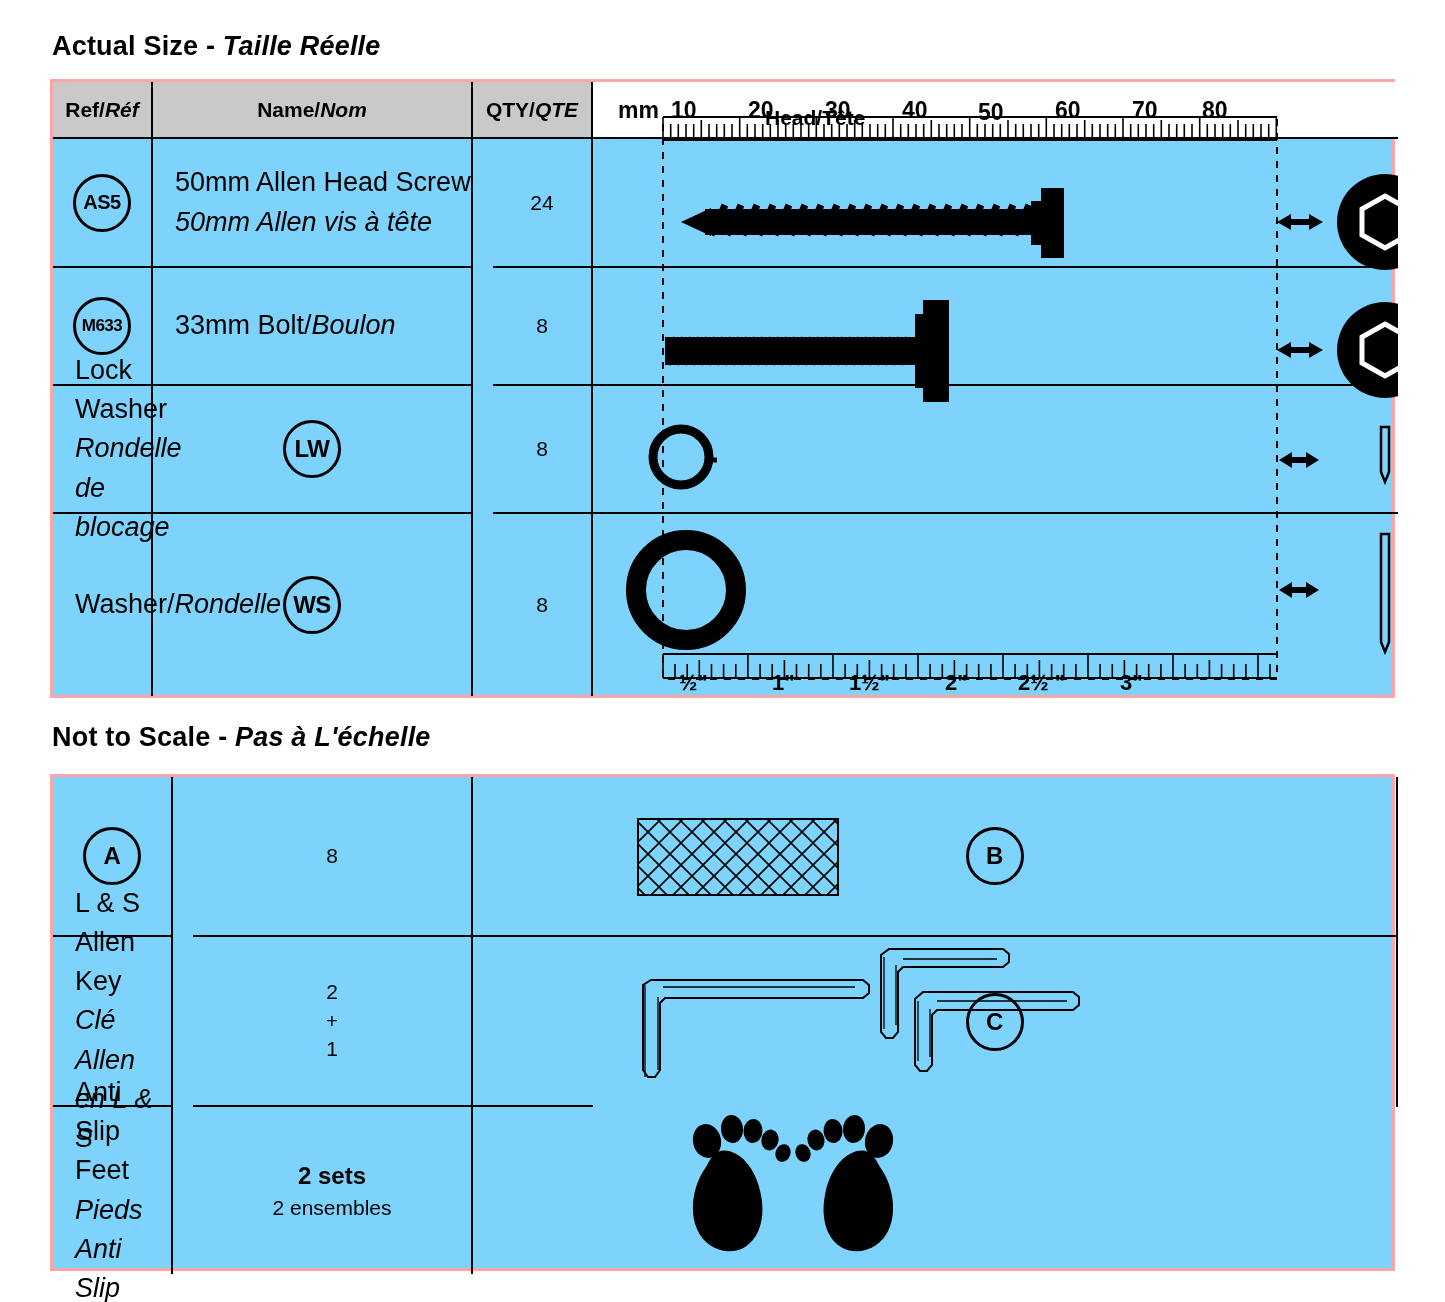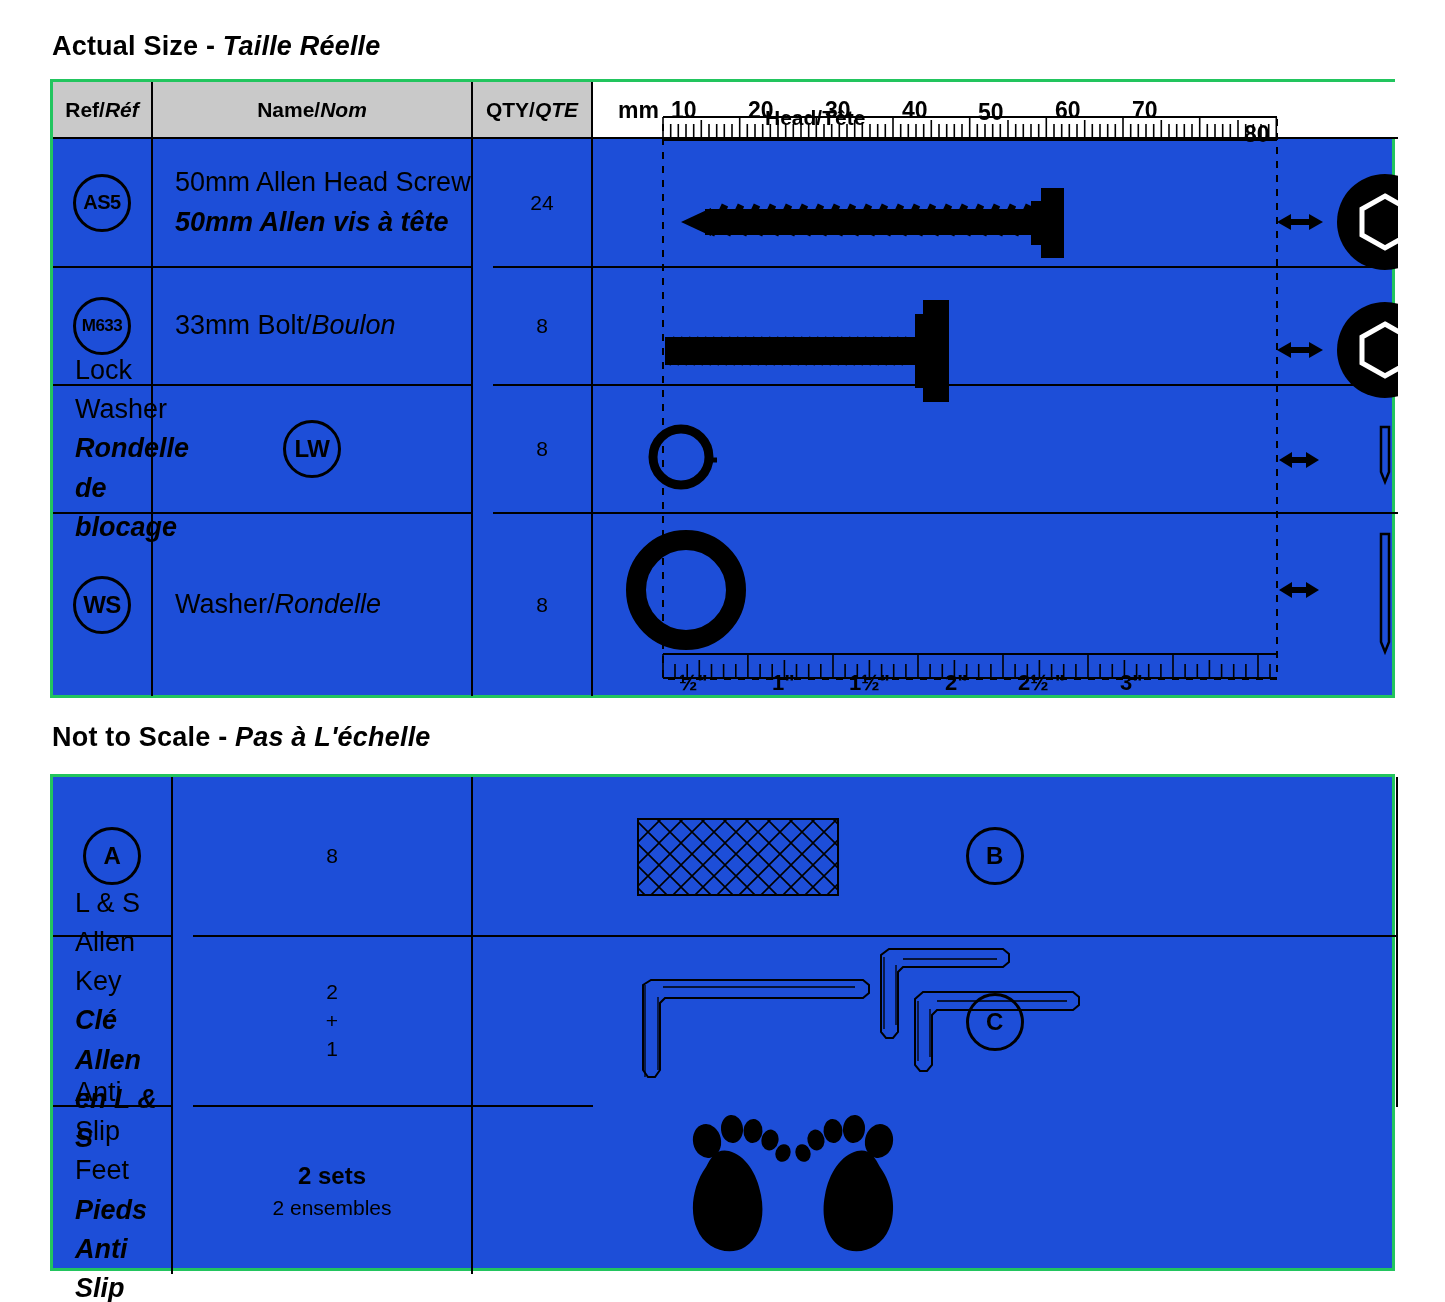--- a/index.html
+++ b/index.html
@@ -39,23 +39,23 @@
   }
   #title-nts {
     position: absolute;
     left: 52px;
     top: 722px;
   }
 
   
   .tbl {
     position: absolute;
-    border: 3px solid #22c55e;
+    border: 3px solid #fca5a5;
     box-sizing: border-box;
-    background: #1d4ed8;
+    background: #7dd3fc;
   }
   #table-actual {
     left: 50px;
     top: 79px;
     width: 1345px;
     height: 619px;
   }
   #table-nts {
     left: 50px;
     top: 774px;
@@ -93,21 +93,21 @@
     background: #c9c9c9;
     justify-content: center;
     font-size: 21px;
     font-weight: bold;
   }
   .hdr .it { font-style: italic; }
 
   .ref-cell { justify-content: center; }
   .qty-cell { justify-content: center; font-size: 21px; margin-left: 20px; }
   .name-cell { padding-left: 22px; font-size: 27px; line-height: 1.45; }
-  .name-cell .fr { font-style: italic; display: block; font-weight: bold; }
+  .name-cell .fr { font-style: italic; display: block; }
   .name-cell .en { display: block; }
   .name-cell .inline-fr { font-style: italic; }
 
   
   .badge {
     border: 3px solid #000;
     border-radius: 50%;
     width: 58px;
     height: 58px;
     display: flex;
@@ -212,27 +212,27 @@
           <span class="en">Lock Washer</span>
           <span class="fr">Rondelle de blocage</span>
         </div>
       </div>
       <div class="cell ref-cell">
         <div class="badge single">LW</div>
       </div>
       <div class="cell qty-cell">8</div>
       <div class="cell last-col"></div>
 
-      <div class="cell ref-cell last-row">
-        <div class="badge single">WS</div>
-      </div>
       <div class="cell name-cell last-row">
         <div>
           <span>Washer/</span><span class="inline-fr">Rondelle</span>
         </div>
+      </div>
+      <div class="cell ref-cell last-row">
+        <div class="badge single">WS</div>
       </div>
       <div class="cell qty-cell last-row">8</div>
       <div class="cell last-col last-row"></div>
     </div>
 
     <div class="hl-col" style="left:712px; top:24px;">
       <span>Head/</span><span class="it">Tête</span>
     </div>
 
     <svg id="diagram-actual" width="805" height="619" viewBox="0 0 805 619">
@@ -456,21 +456,21 @@
 
   <div style="position:absolute;left:540px;top:79px;width:805px;height:60px;font-size:23px;font-weight:bold;">
     <span style="position:absolute;left:78px;top:18px;">mm</span>
     <span style="position:absolute;left:131px;top:18px;">10</span>
     <span style="position:absolute;left:208px;top:18px;">20</span>
     <span style="position:absolute;left:285px;top:18px;">30</span>
     <span style="position:absolute;left:362px;top:18px;">40</span>
     <span style="position:absolute;left:438px;top:20px;">50</span>
     <span style="position:absolute;left:515px;top:18px;">60</span>
     <span style="position:absolute;left:592px;top:18px;">70</span>
-    <span style="position:absolute;left:704px;top:18px;margin-top:24px;">80</span>
+    <span style="position:absolute;left:662px;top:18px;">80</span>
   </div>
 
   <div style="position:absolute;left:540px;top:670px;width:805px;height:40px;font-size:22px;font-weight:bold;">
     <span style="position:absolute;left:139px;top:0;">½"</span>
     <span style="position:absolute;left:232px;top:0;">1"</span>
     <span style="position:absolute;left:309px;top:0;">1½"</span>
     <span style="position:absolute;left:405px;top:0;">2"</span>
     <span style="position:absolute;left:478px;top:0;">2½ "</span>
     <span style="position:absolute;left:580px;top:0;">3"</span>
   </div>

